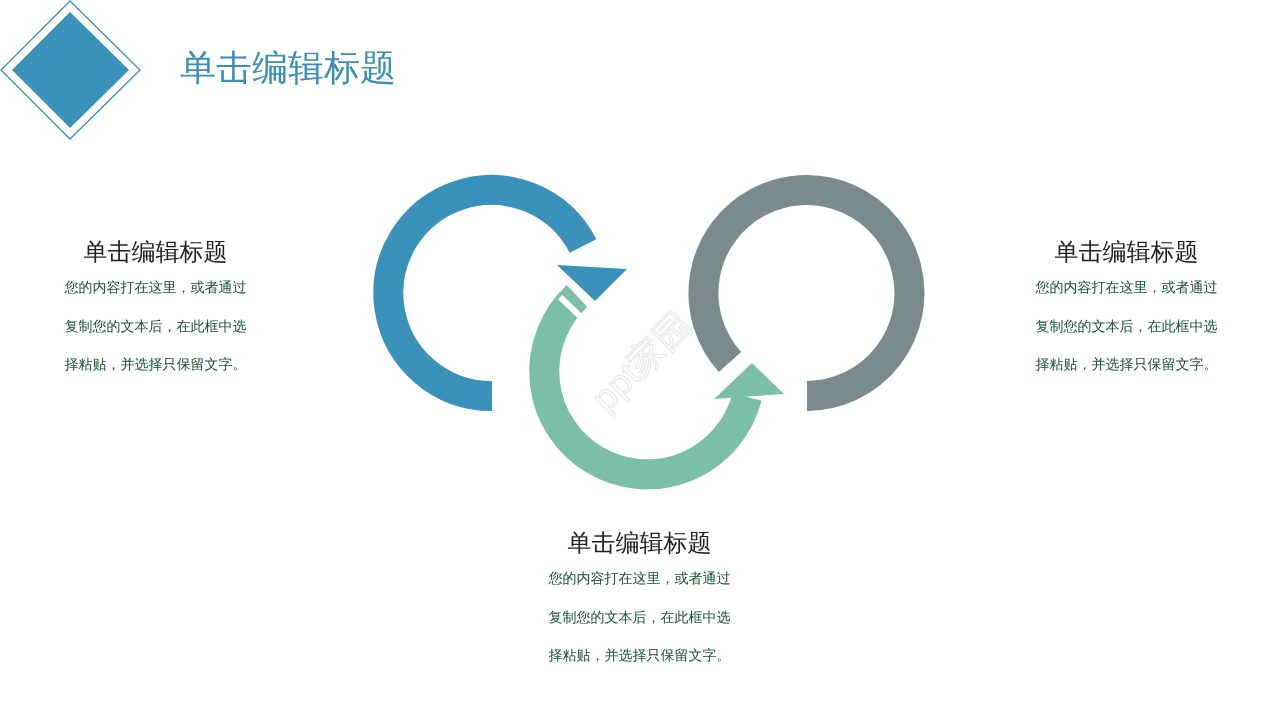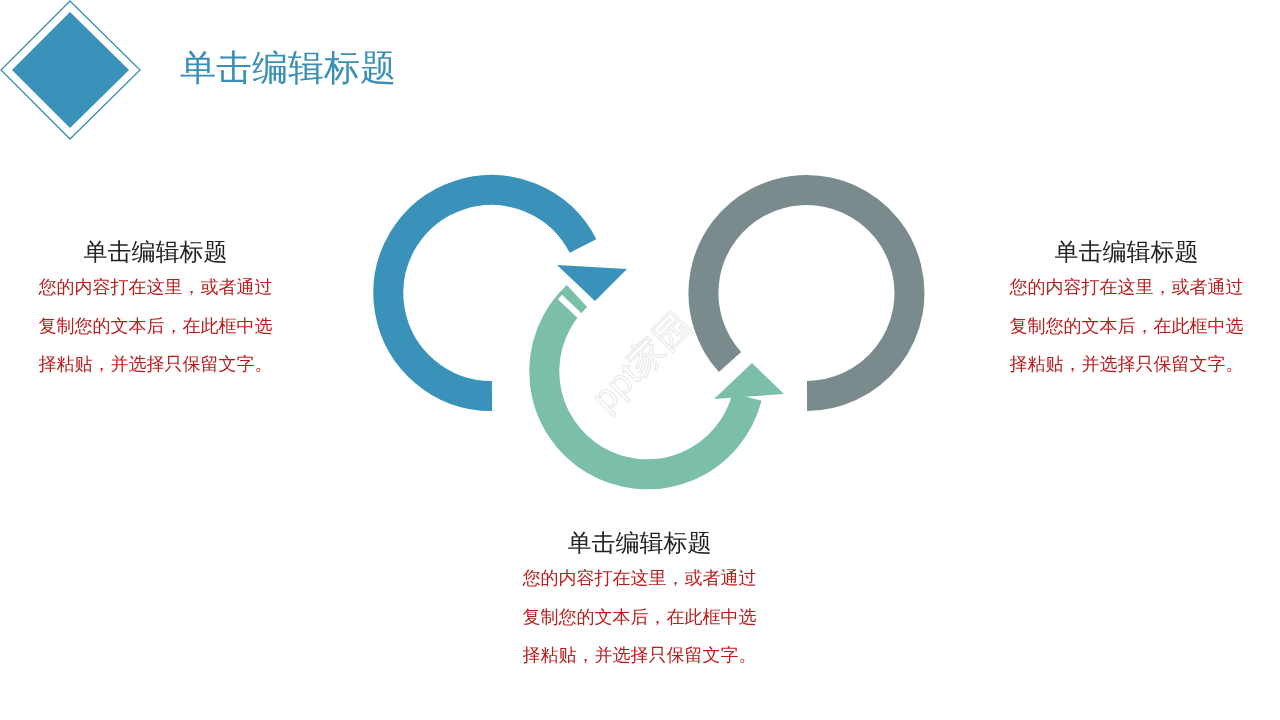--- a/index.html
+++ b/index.html
@@ -4,21 +4,21 @@
 <style>
   html, body { margin:0; padding:0; }
   body { width:1280px; height:720px; position:relative; overflow:hidden; background:#ffffff;
          font-family:"DejaVu Sans", "Liberation Sans", sans-serif; }
   .abs { position:absolute; }
   #logo { left:0; top:0; width:142px; height:142px; }
   #page-title { left:180px; top:44px; font-size:36px; line-height:48px; color:#3a8fb7; white-space:nowrap; letter-spacing:0px; }
   #diagram { left:0; top:0; width:1280px; height:720px; }
   .block { position:absolute; text-align:center; color:#222; }
   .block .h { font-size:24px; line-height:32px; white-space:nowrap; }
-  .block .p { font-size:18px; line-height:38.5px; white-space:nowrap; color:#b91c1c;font-family:Liberation Serif, serif; }
+  .block .p { font-size:14px; line-height:38.5px; white-space:nowrap; color:#14532d; }
   #block-left { left:8px; top:236px; width:295px; }
   #block-right { left:979px; top:236px; width:295px; }
   #block-bottom { left:492px; top:527px; width:295px; }
 </style>
 </head>
 <body>
 
 <svg id="logo" class="abs" viewBox="0 0 142 142" width="142" height="142">
   <polygon points="70,1 140,70 70,139 1,70" fill="none" stroke="#3a8fb7" stroke-width="1.3"></polygon>
   <polygon points="70,12 129,70 70,128 12,70" fill="#3a92bb"></polygon>

